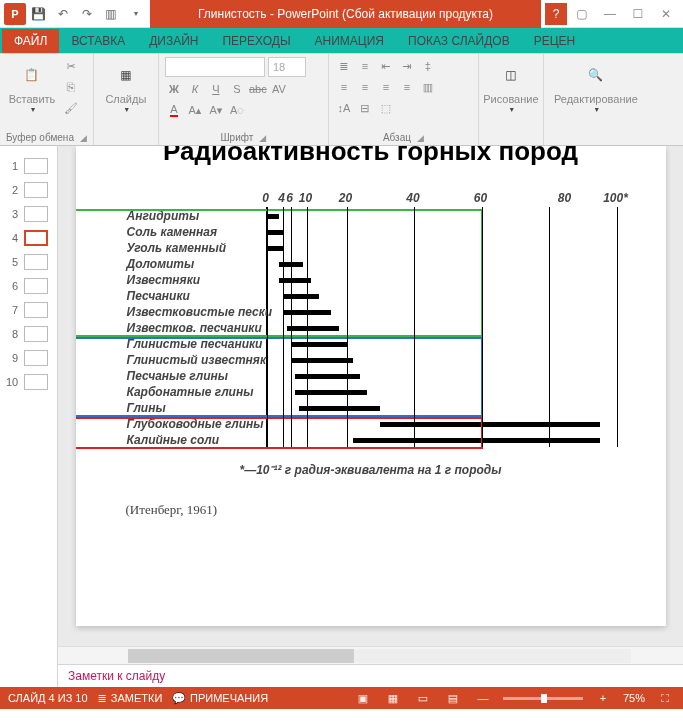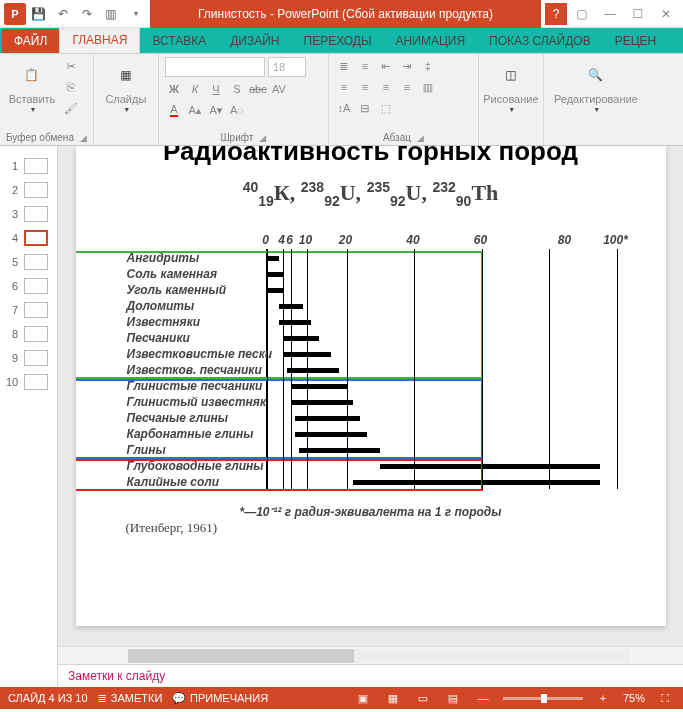--- a/index.html
+++ b/index.html
@@ -56,21 +56,21 @@
 .chart-ticks { position: relative; height: 16px; margin-left: 140px; }
 .chart-ticks span { position: absolute; font-size: 12px; font-weight: bold; top: 0; transform: translateX(-50%); }
 .chart-body { position: relative; border-left: 1.5px solid #000; margin-left: 140px; height: 240px; }
 .vline { position: absolute; top: 0; bottom: 0; width: 1px; background: #000; }
 .chart-rows { position: absolute; left: -140px; top: 2px; right: 0; }
 .chart-row { height: 16px; display: flex; align-items: flex-start; position: relative; }
 .row-label { width: 140px; font-size: 12px; font-weight: bold; white-space: nowrap; }
 .row-bar { position: absolute; height: 5px; background: #000; top: 5px; }
 .box-overlay { position: absolute; border: 2px solid; pointer-events: none; }
 .chart-caption { text-align: center; font-size: 12px; margin-top: 14px; font-weight: bold; }
-.citation { font-size: 13px; margin-top: 0; font-style: normal; font-family: "Times New Roman", serif; }
+.citation { font-size: 13px; margin-top: 24px; font-style: normal; font-family: "Times New Roman", serif; }
 
 
 .hscroll-row { height: 18px; background: #f4f4f4; display: flex; align-items: center; border-top: 1px solid #ddd; }
 .hscroll-track { flex: 1; height: 14px; background: #eee; margin: 0 52px 0 70px; position: relative; }
 .hscroll-thumb { position: absolute; left: 0; width: 45%; height: 100%; background: #cdcdcd; }
 
 
 .notes { height: 23px; background: #fff; border-top: 1px solid #d4d4d4; padding: 4px 10px; color: #be185d; font-size: 12px; }
 
 
@@ -101,21 +101,20 @@
     <div class="win-btn help">?</div>
     <div class="win-btn">▢</div>
     <div class="win-btn">—</div>
     <div class="win-btn">☐</div>
     <div class="win-btn">✕</div>
   </div>
 </div>
 
 <div class="ribbon-tabs">
   <div class="tab file">ФАЙЛ</div>
-  <div class="tab active">ГЛАВНАЯ</div>
   <div class="tab">ВСТАВКА</div>
   <div class="tab">ДИЗАЙН</div>
   <div class="tab">ПЕРЕХОДЫ</div>
   <div class="tab">АНИМАЦИЯ</div>
   <div class="tab">ПОКАЗ СЛАЙДОВ</div>
   <div class="tab">РЕЦЕН</div>
 </div>
 
 <div class="ribbon">
   <div class="group">
@@ -283,23 +282,20 @@
       <div class="thumb">
         <span class="num">10</span>
         <div class="mini"></div>
       </div>
     </div>
 
   <div class="slide-area">
     <div class="slide-canvas">
       <div class="slide">
         <div class="slide-title-cut">Радиоактивность горных пород</div>
-        <div class="formula">
-          <sup>40</sup><sub>19</sub>К, <sup>238</sup><sub>92</sub>U, <sup>235</sup><sub>92</sub>U, <sup>232</sup><sub>90</sub>Th
-        </div>
 
         <div class="chart-wrap">
           <div class="chart-ticks" id="chart-ticks">
               <span style="left: 0px;">0</span>
               <span style="left: 16px;">4</span>
               <span style="left: 24px;">6</span>
               <span style="left: 40px;">10</span>
               <span style="left: 80px;">20</span>
               <span style="left: 147.5px;">40</span>
               <span style="left: 215px;">60</span>

